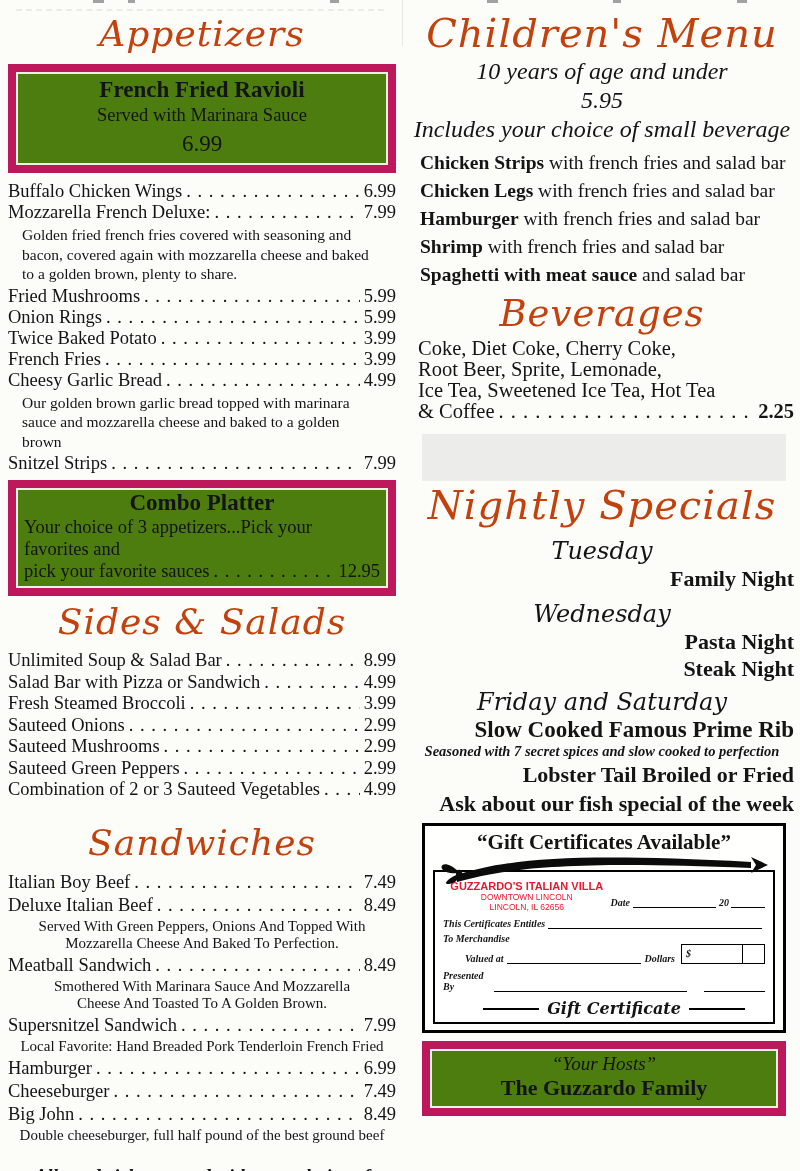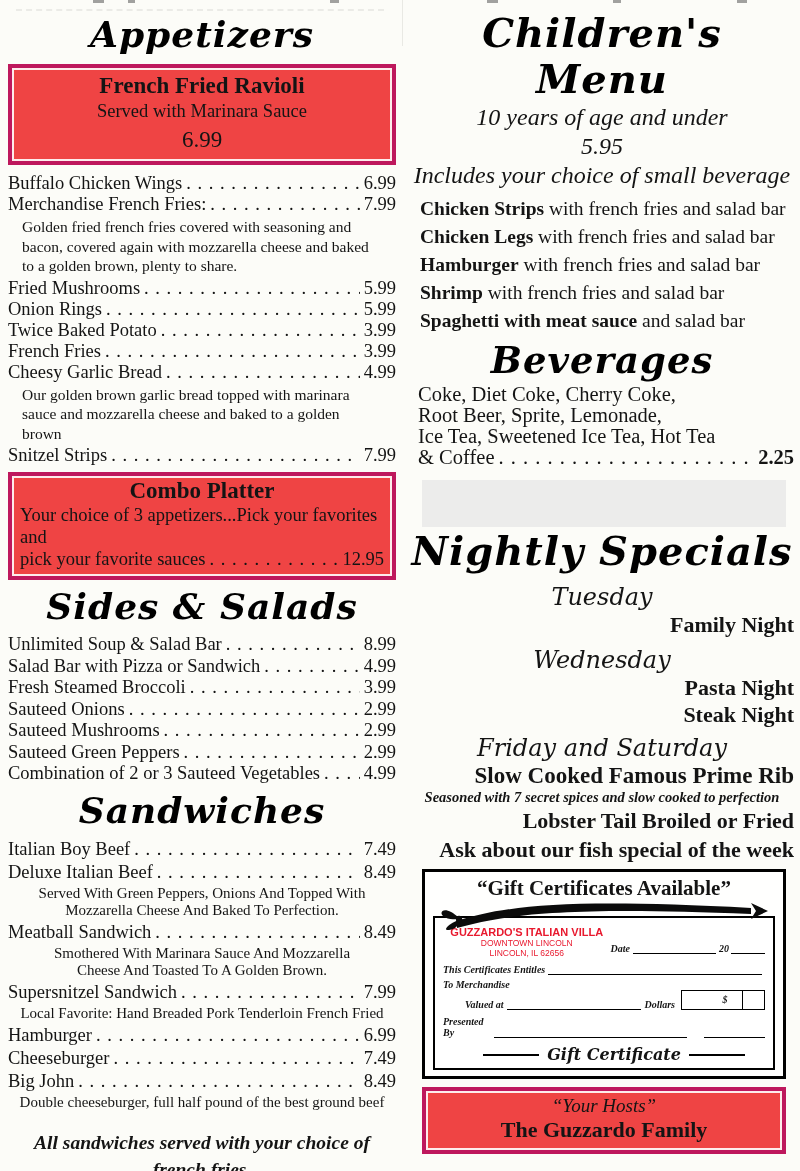--- a/index.html
+++ b/index.html
@@ -11,33 +11,33 @@
     color:#141414;
   }
   .speck { position:absolute; top:0; height:3px; background:#555; opacity:.55; }
   .seam  { position:absolute; left:402px; top:0; width:1px; height:46px; background:#e9e9e4; }
   .dashline { position:absolute; left:16px; top:9px; width:368px; border-top:2px dashed #ebebe7; }
 
   .col-left  { position:absolute; left:8px;  top:10px; width:388px; }
   .col-right { position:absolute; left:410px; top:8px;  width:384px; }
 
   .script-head {
-    font-family:"DejaVu Serif", serif; font-style:italic; font-weight:700;
-    color:#000000; text-align:center; letter-spacing:1px;
+    font-family:"DejaVu Serif", serif; font-style:italic; font-weight:400;
+    color:#c2410c; text-align:center; letter-spacing:1px;
   }
   .t-appetizers { font-size:36px; line-height:44px; margin:2px 0 8px; }
   .t-sides      { font-size:36px; line-height:44px; margin:4px 0 6px; }
-  .t-sandwiches { font-size:36px; line-height:44px; margin:3px 0 6px; }
+  .t-sandwiches { font-size:36px; line-height:44px; margin:20px 0 6px; }
   .t-children   { font-size:40px; line-height:46px; margin-top:2px; }
   .t-beverages  { font-size:37px; line-height:44px; margin:2px 0 2px; }
   .t-nightly    { font-size:40px; line-height:48px; }
 
   .pinkbox {
-    border:4px solid #be185d;
-    background:#ef4444;
+    border:8px solid #be185d;
+    background:#4d7c0f;
     box-shadow: inset 0 0 0 2px rgba(255,255,255,.9);
     text-align:center;
   }
   .feature-box { padding:4px 6px 8px; }
   .feature-title { font-size:23px; font-weight:bold; line-height:28px; }
   .feature-sub   { font-size:18.5px; line-height:23px; }
   .feature-price { font-size:23px; line-height:26px; margin-top:4px; }
 
   .menu-row { display:flex; align-items:baseline; font-size:18.5px; line-height:21px; }
   .mi-name  { white-space:nowrap; }
@@ -84,21 +84,21 @@
   .cert-head { display:flex; }
   .cert-biz { width:52%; text-align:center; font-family:"Liberation Sans", sans-serif; color:#e8192e; padding-top:6px; }
   .biz-name { font-weight:bold; font-size:11px; line-height:12px; }
   .biz-addr { font-size:8.5px; line-height:10px; }
   .cert-date { flex:1; display:flex; align-items:flex-end; padding-bottom:4px;
                font-size:10px; font-weight:bold; font-style:italic; }
   .blank { border-bottom:1.5px solid #000; flex:1; margin:0 3px; height:12px; }
   .blank-short { border-bottom:1.5px solid #000; width:34px; margin-left:2px; height:12px; }
   .cert-row { display:flex; align-items:flex-end; font-size:10px; font-weight:bold; font-style:italic; margin-top:5px; }
   .merch-label { font-size:10px; font-weight:bold; font-style:italic; margin-top:4px; }
-  .valued-row { display:flex; align-items:flex-end; font-size:10px; font-weight:bold; font-style:italic; padding-left:22px;text-align:center; }
+  .valued-row { display:flex; align-items:flex-end; font-size:10px; font-weight:bold; font-style:italic; padding-left:22px; }
   .dollar-box { border:1.5px solid #000; width:84px; height:20px; position:relative;
                 font-size:10px; font-weight:bold; font-style:italic; padding:3px 0 0 4px; margin-left:6px; }
   .dollar-cell { position:absolute; right:0; top:0; bottom:0; width:22px; border-left:1.5px solid #000; }
   .presented-row { display:flex; align-items:flex-end; font-size:10px; font-weight:bold; font-style:italic; margin-top:6px; }
   .blank-mid { border-bottom:1.5px solid #000; width:220px; margin:0 3px; height:12px; }
   .blank-end { border-bottom:1.5px solid #000; width:70px; margin-left:14px; height:12px; }
   .cert-foot { display:flex; align-items:center; margin-top:8px; }
   .foot-line { flex:1; border-top:2px solid #000; }
   .foot-script { font-family:"DejaVu Serif", serif; font-style:italic; font-weight:600;
                  font-size:16px; line-height:18px; padding:0 8px; }
@@ -129,21 +129,21 @@
     <div class="feature-price">6.99</div>
   </div>
 
   <div style="margin-top:8px;">
     <div class="menu-row">
       <span class="mi-name">Buffalo Chicken Wings</span>
       <span class="mi-dots"></span>
       <span class="mi-price">6.99</span>
     </div>
     <div class="menu-row">
-      <span class="mi-name">Merchandise French Fries:</span>
+      <span class="mi-name">Mozzarella French Deluxe:</span>
       <span class="mi-dots"></span>
       <span class="mi-price">7.99</span>
     </div>
     <div class="mi-desc">Golden fried french fries covered with seasoning and bacon, covered again with mozzarella cheese and baked to a golden brown, plenty to share.</div>
     <div class="menu-row">
       <span class="mi-name">Fried Mushrooms</span>
       <span class="mi-dots"></span>
       <span class="mi-price">5.99</span>
     </div>
     <div class="menu-row">

